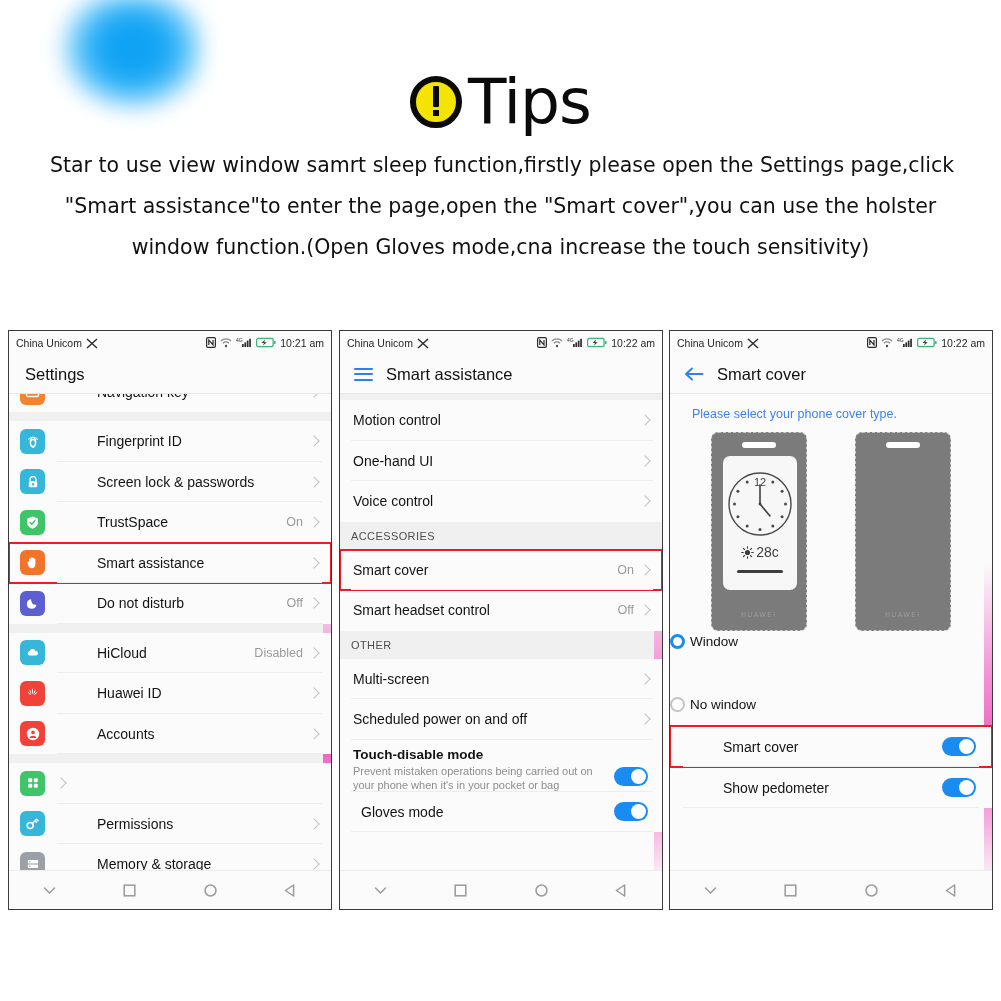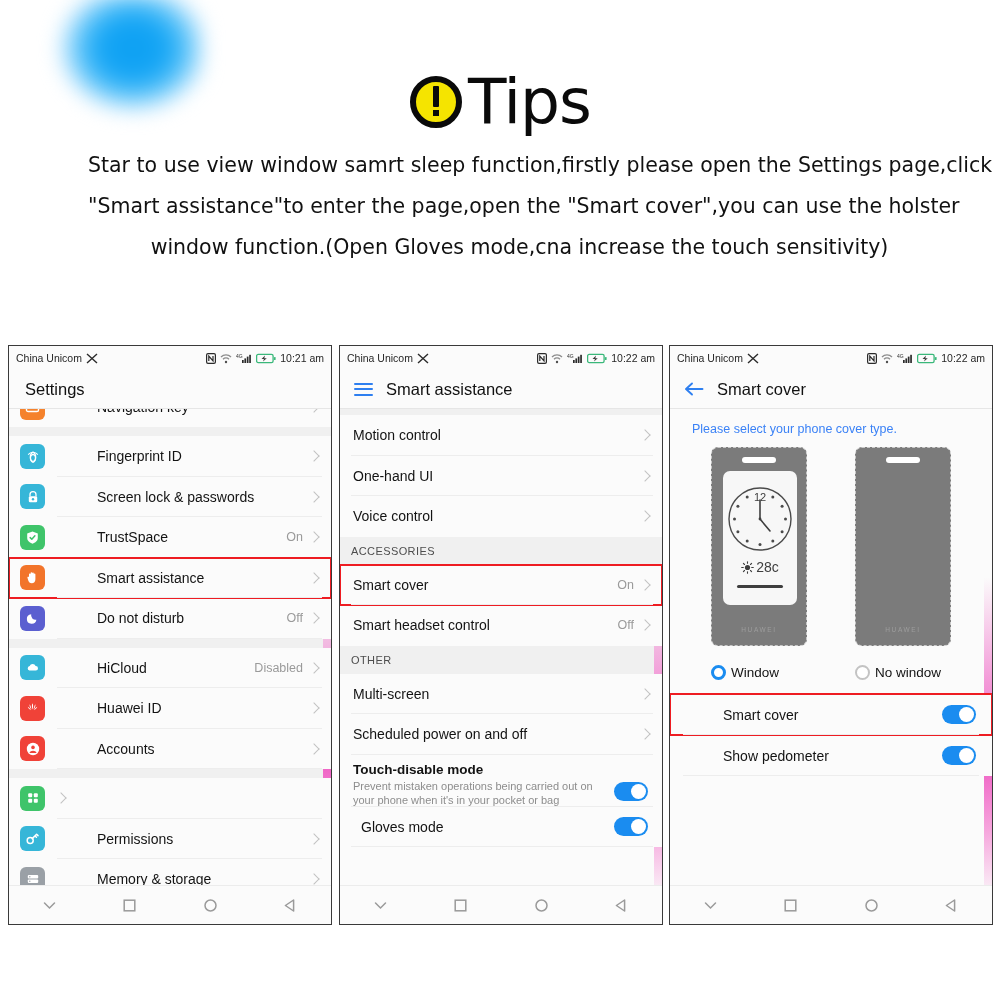--- a/index.html
+++ b/index.html
@@ -40,45 +40,45 @@
   .tips-word{
     font-size:63px;line-height:1;color:#0a0a0a;letter-spacing:-1px;
     font-family:"DejaVu Sans","Liberation Sans",sans-serif;
   }
 
   .tips-body{
     position:absolute;left:50px;top:145px;width:901px;
     text-align:center;color:#111;font-size:20.5px;line-height:41px;
     font-family:"DejaVu Sans","Liberation Sans",sans-serif;
   }
-  .tips-body div{white-space:nowrap;margin-left:38px;}
+  .tips-body div{white-space:nowrap;}
 
   
   .phones{position:absolute;left:0;top:330px;width:1001px;height:582px;}
   .phone{
-    position:absolute;top:15px;width:324px;height:580px;
+    position:absolute;top:0;width:324px;height:580px;
     border:1.5px solid #3a3a3a;background:#fbfbfb;box-sizing:border-box;
     overflow:hidden;
   }
   #phone1{left:8px;}
   #phone2{left:339px;}
   #phone3{left:669px;}
   .pink-edge{
     position:absolute;right:0;top:0;width:8px;height:100%;
     background:linear-gradient(to bottom, rgba(255,255,255,0) 0%, rgba(255,255,255,0) 40%, #f39ad8 58%, #ef5fc4 72%, #f6a7dd 84%, rgba(255,255,255,0) 96%);
     pointer-events:none;
   }
 
   
   .statusbar{
     height:24px;display:flex;align-items:center;padding:0 7px;
     font-size:10.5px;color:#262626;background:#fbfbfb;
   }
   .sb-left{display:flex;align-items:center;gap:4px;}
-  .sb-right{margin-left:auto;display:flex;align-items:center;gap:4px;font-size:10.5px;}
+  .sb-right{margin-left:auto;display:flex;align-items:flex-start;gap:4px;font-size:10.5px;}
   .sig-icon{display:block;}
 
   
   .titlebar{
     height:38px;display:flex;align-items:center;gap:13px;padding:0 14px;
     background:#fbfbfb;border-bottom:1px solid #e6e6e6;
   }
   .titlebar .tb-title{font-size:16.5px;color:#111;}
   .ham{width:19px;height:13px;display:flex;flex-direction:column;justify-content:space-between;}
   .ham i{display:block;height:2px;background:#2e7ff0;border-radius:1px;}
@@ -160,21 +160,21 @@
   .clockface{
     position:absolute;left:50%;top:14px;margin-left:-34px;width:68px;height:68px;
   }
   .wx{
     position:absolute;left:0;right:0;top:88px;text-align:center;
     font-size:14px;color:#3e3e3e;display:flex;align-items:center;justify-content:center;gap:2px;
   }
   .wline{
     position:absolute;left:50%;margin-left:-23px;top:114px;width:46px;height:2.5px;background:#3e3e3e;border-radius:2px;
   }
-  .radios{display:flex;justify-content:center;gap:48px;margin-top:19px;}
+  .radios{display:flex;justify-content:center;gap:48px;margin-top:3px;flex-direction:column;}
   .radio-item{width:96px;display:flex;align-items:center;justify-content:flex-start;gap:5px;}
   .radio{
     width:15px;height:15px;border-radius:50%;box-sizing:border-box;
     border:2px solid #c3c3c3;background:#fff;flex:0 0 auto;position:relative;
   }
   .radio.sel{border:3.5px solid #1a8cf0;}
   .radio-item .rl{font-size:13.5px;color:#131313;}
   .cover-rows{margin-top:14px;}
   .cover-rows .row{height:41px;padding:0 13px;}
   .cover-rows .row .sep{left:13px;right:13px;}

